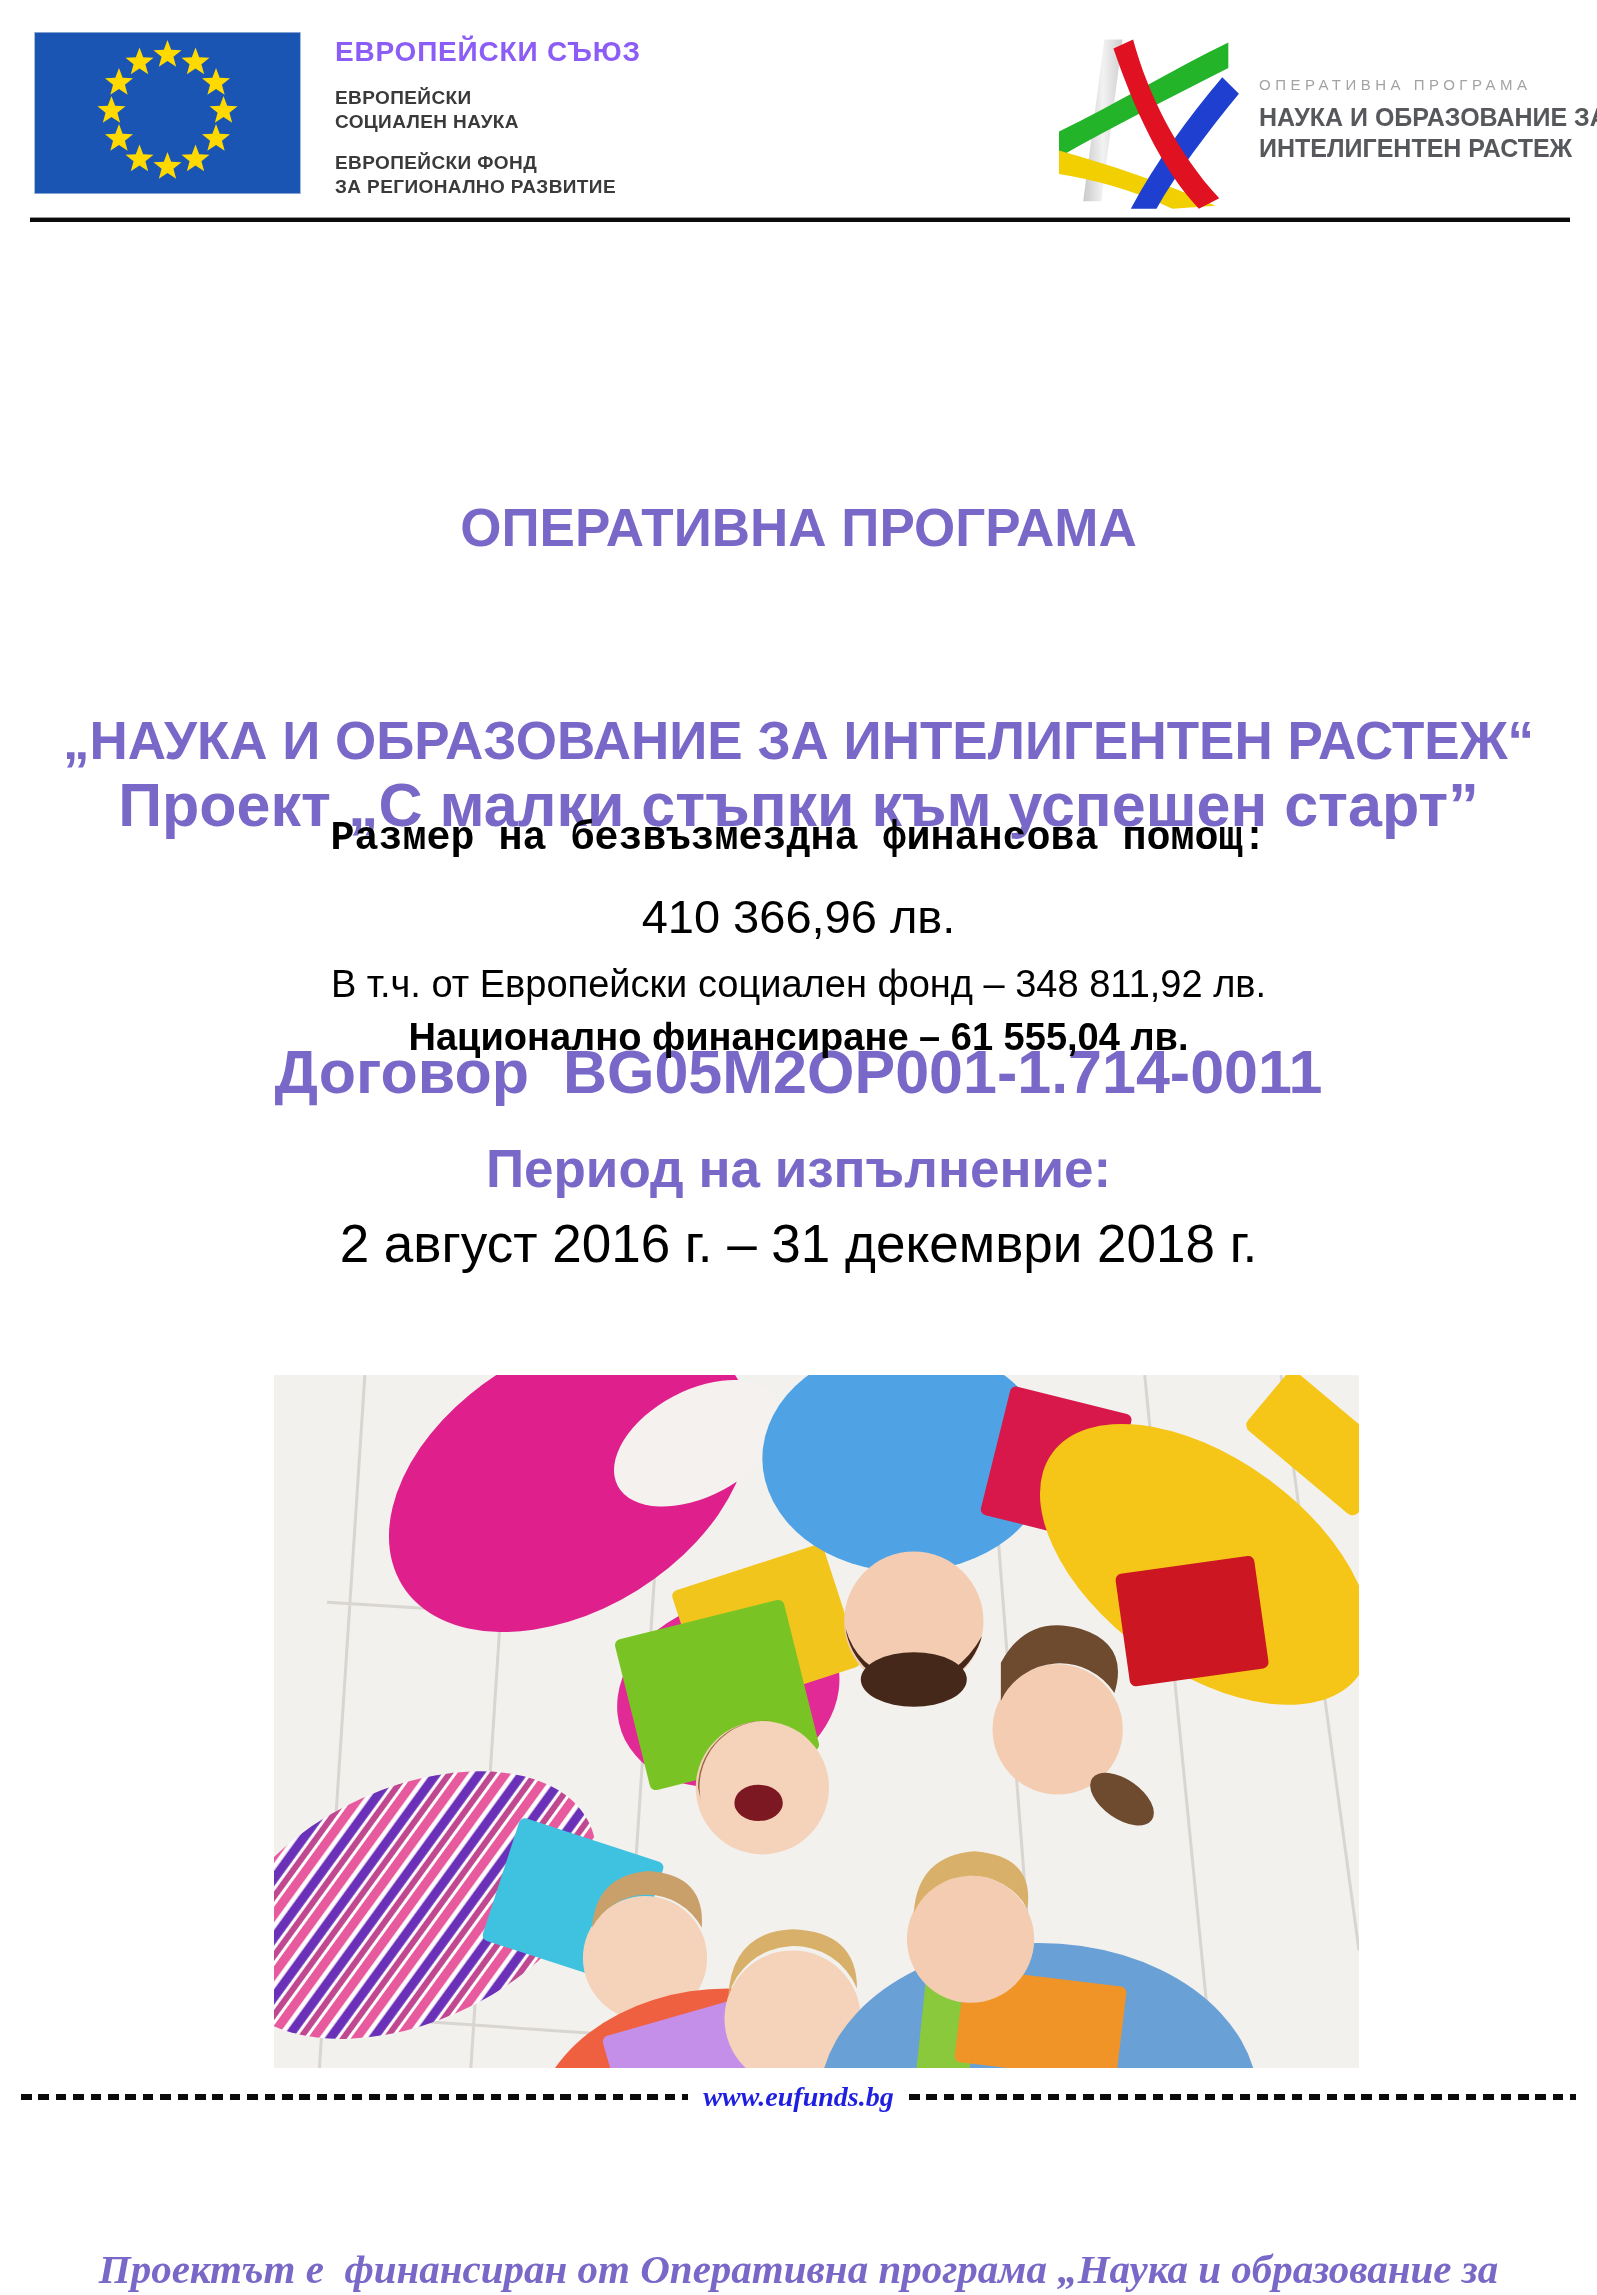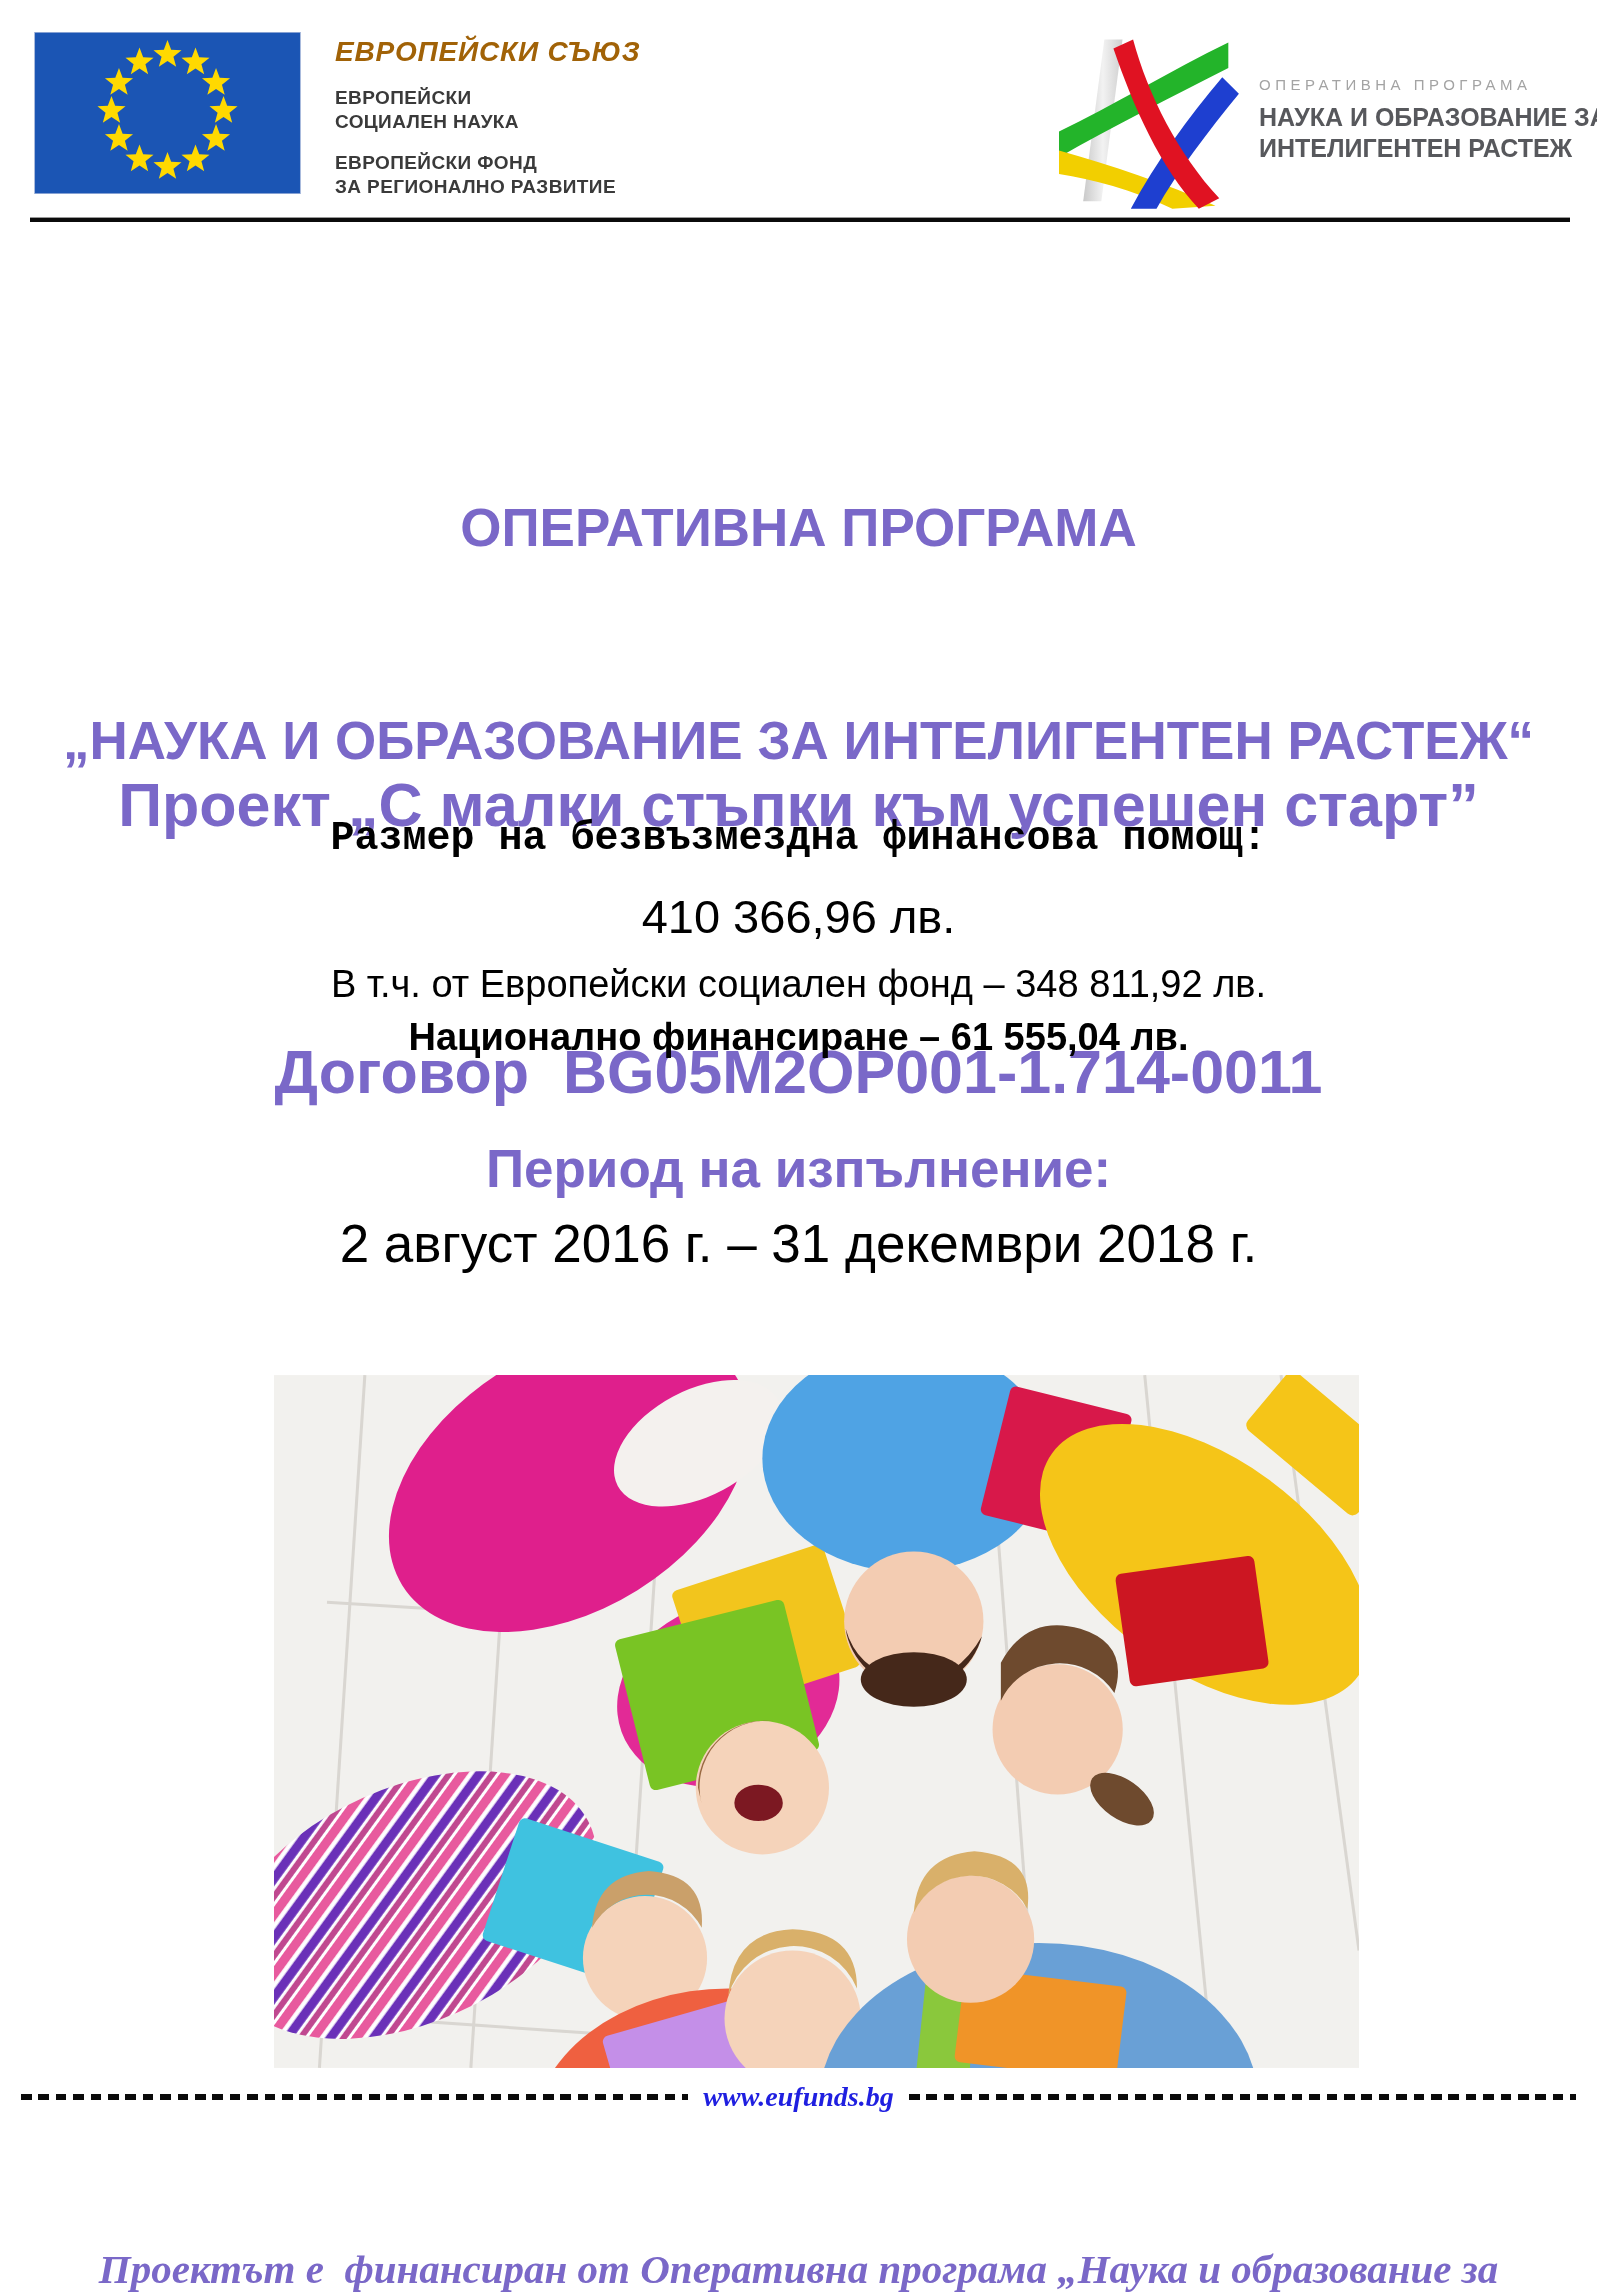--- a/index.html
+++ b/index.html
@@ -4,21 +4,21 @@
 <style>
   html,body{margin:0;padding:0;}
   body{
     width:1597px;height:2295px;position:relative;background:#ffffff;
     font-family:"Liberation Sans",sans-serif;color:#000;overflow:hidden;
   }
   .abs{position:absolute;}
   
   .flag{left:34px;top:32px;width:267px;height:162px;}
   .eu-text{left:335px;top:36px;}
-  .eu-title{font-size:28px;font-weight:bold;color:#a16207;letter-spacing:0.8px;font-style:italic;}
+  .eu-title{font-size:28px;font-weight:bold;color:#8b5cf6;letter-spacing:0.8px;}
   .eu-fund{margin-top:18px;font-size:19px;font-weight:bold;color:#3a3a3a;line-height:23.5px;letter-spacing:0.4px;}
   .op-mark{left:1059px;top:27px;width:192px;height:182px;}
   .op-text{left:1259px;top:76px;}
   .op-kicker{font-size:15px;letter-spacing:4.5px;color:#a3a3a3;margin-bottom:9px;white-space:nowrap;}
   .op-name{font-size:25px;font-weight:bold;color:#57585c;line-height:31px;white-space:nowrap;}
   .rule{left:30px;top:217px;width:1540px;height:3.8px;background:#0b0b0b;border-top:1.5px solid #999;}
   
   .cline{left:0;width:1597px;text-align:center;white-space:pre-wrap;}
   .purple{color:#7a68c8;}
   .t-program{top:350px;font-size:53px;font-weight:bold;line-height:71px;}

